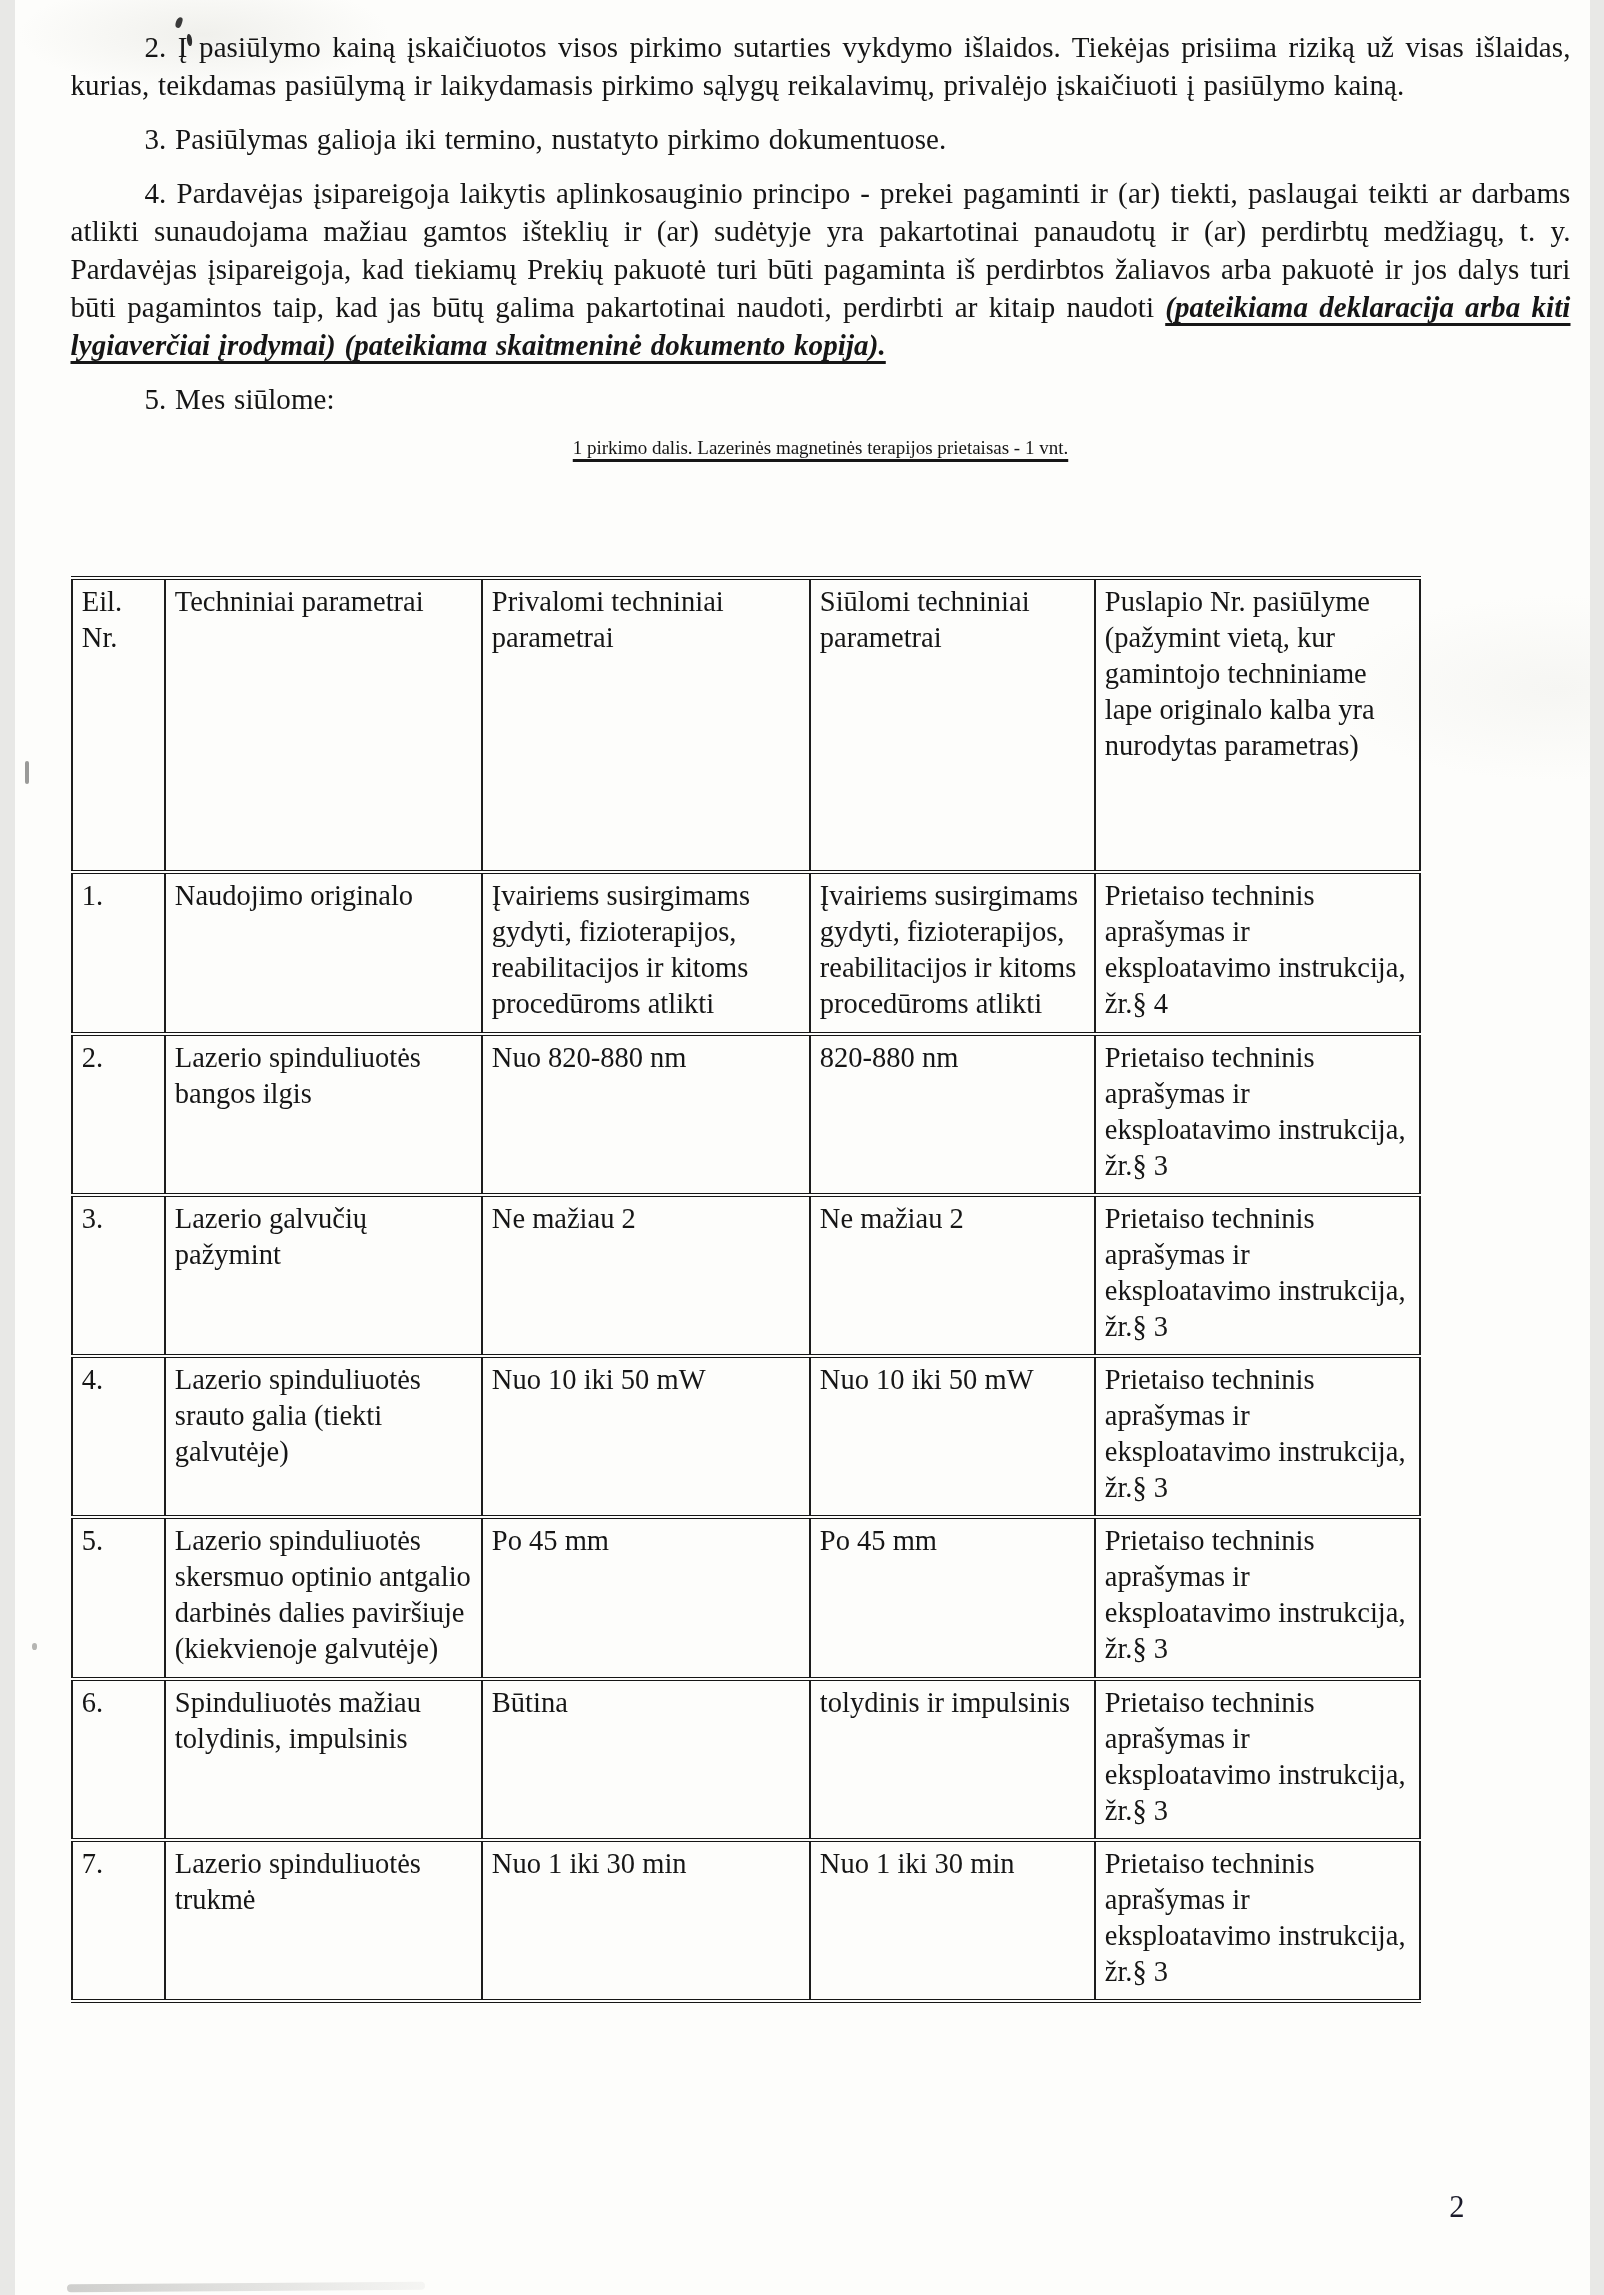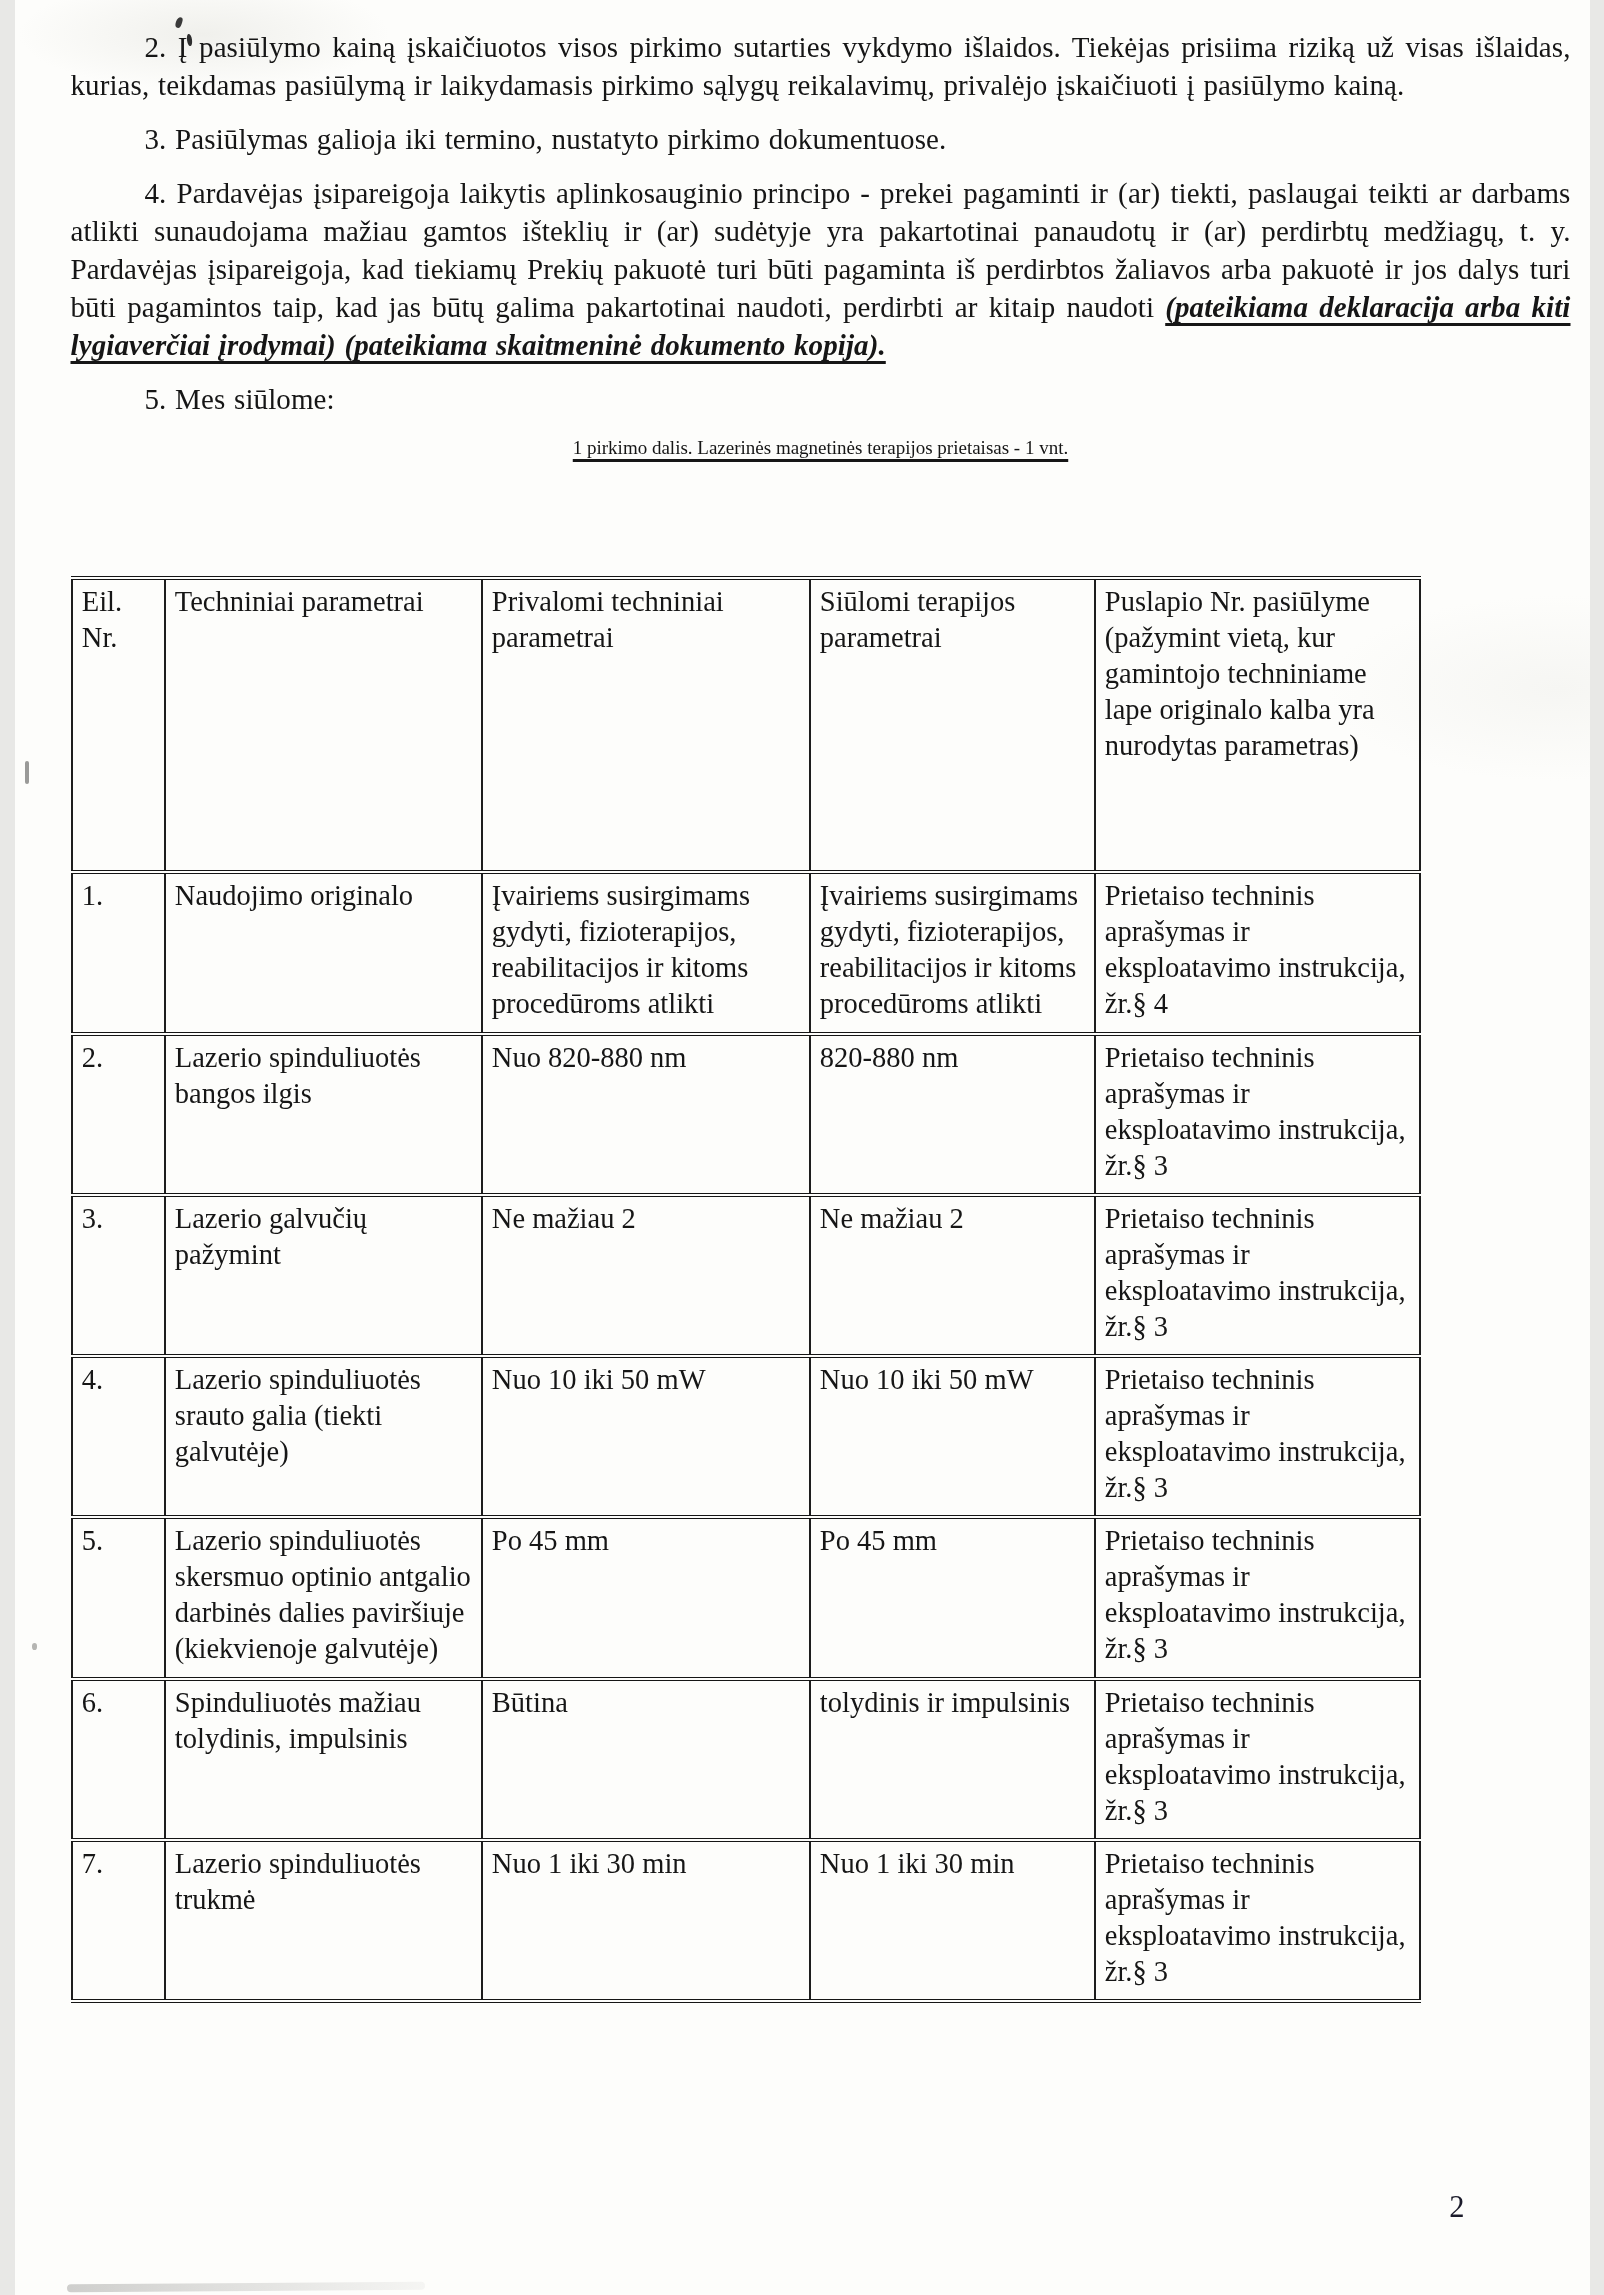--- a/index.html
+++ b/index.html
@@ -149,21 +149,21 @@
         <col class="c2">
         <col class="c3">
         <col class="c4">
         <col class="c5">
     </colgroup>
     <thead>
       <tr>
         <th>Eil. Nr.</th>
         <th>Techniniai parametrai</th>
         <th>Privalomi techniniai parametrai</th>
-        <th>Siūlomi terapijos parametrai</th>
+        <th>Siūlomi techniniai parametrai</th>
         <th>Puslapio Nr. pasiūlyme (pažymint vietą, kur gamintojo techniniame lape originalo kalba yra nurodytas parametras)</th>
       </tr>
     </thead>
     <tbody>
       <tr>
         <td>1.</td>
         <td>Naudojimo originalo</td>
         <td>Įvairiems susirgimams gydyti, fizioterapijos, reabilitacijos ir kitoms procedūroms atlikti</td>
         <td>Įvairiems susirgimams gydyti, fizioterapijos, reabilitacijos ir kitoms procedūroms atlikti</td>
         <td>Prietaiso techninis aprašymas ir eksploatavimo instrukcija, žr.§ 4</td>

